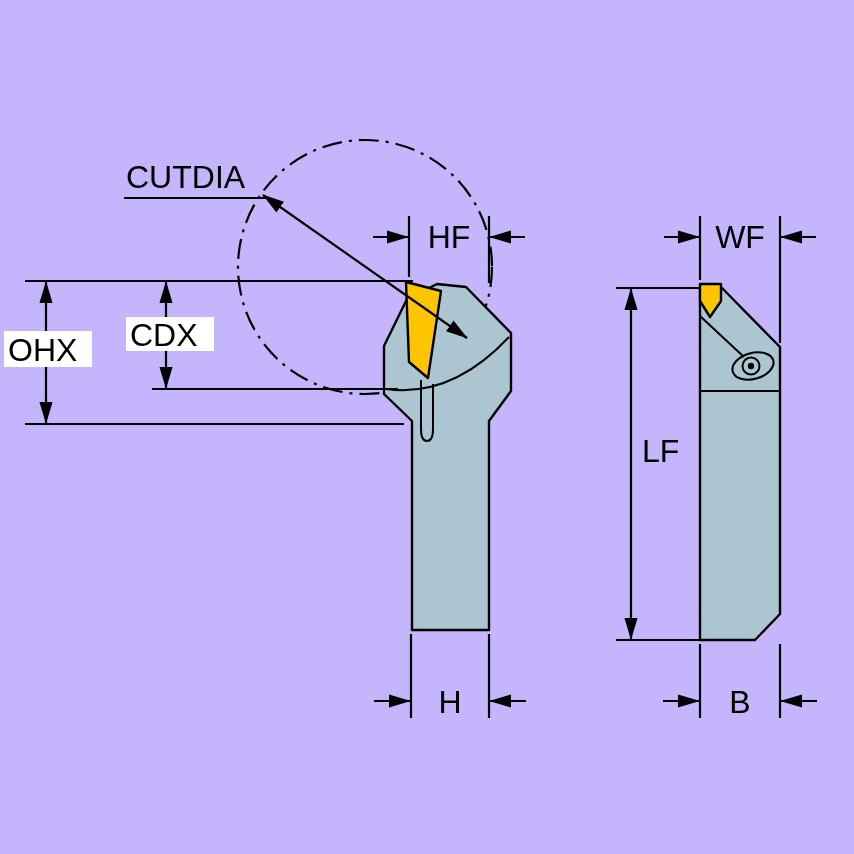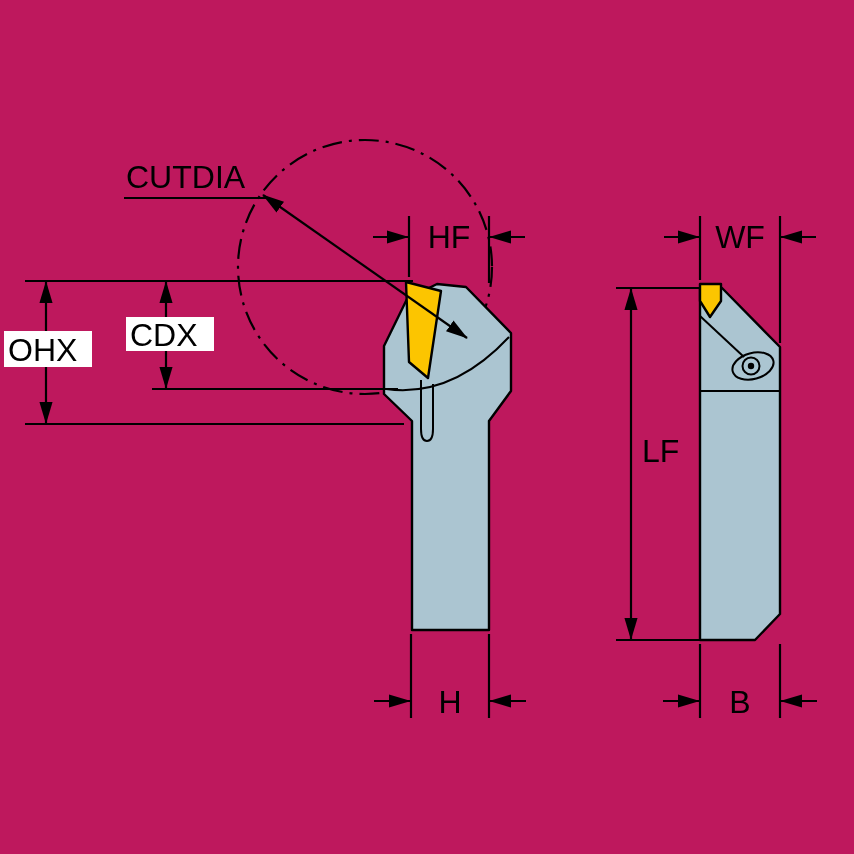--- a/index.html
+++ b/index.html
@@ -1,16 +1,16 @@
 <!DOCTYPE html>
 <html><head>
 <meta charset="utf-8">
 <style>
   html,body{margin:0;padding:0;background:#ffffff;}
-  .stage{width:854px;height:854px;position:relative;background:#be185d;overflow:hidden;}
+  .stage{width:854px;height:854px;position:relative;background:#c4b5fd;overflow:hidden;}
   svg{display:block;}
   svg text{
     font-family:"Liberation Sans","DejaVu Sans",sans-serif;
     font-size:32px;
     fill:#000000;
   }
   .ln{stroke:#000000;stroke-width:2.2;fill:none;}
   .thin{stroke:#000000;stroke-width:2;fill:none;}
   .shape{stroke:#000000;stroke-width:2.4;stroke-linejoin:round;}
   .centerline{stroke:#000000;stroke-width:2.2;fill:none;stroke-dasharray:20 7 3 7;}

